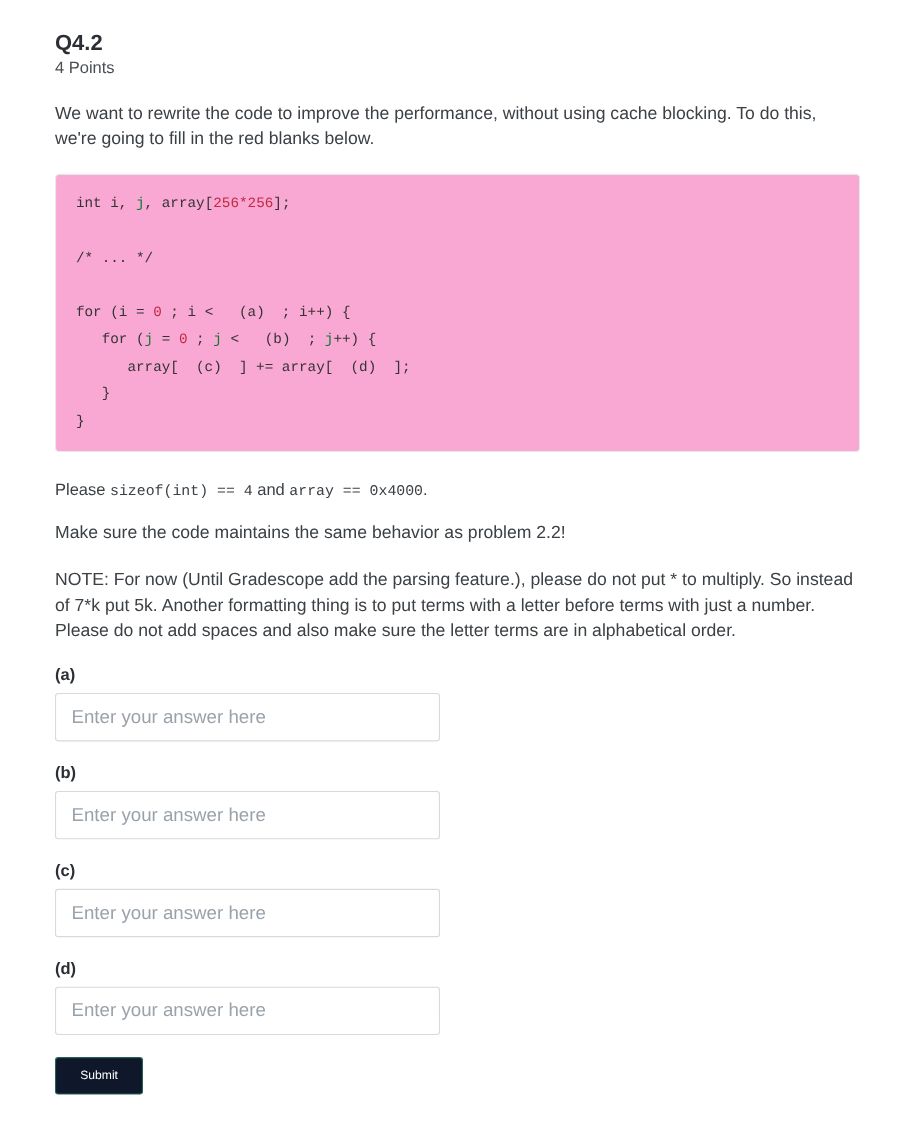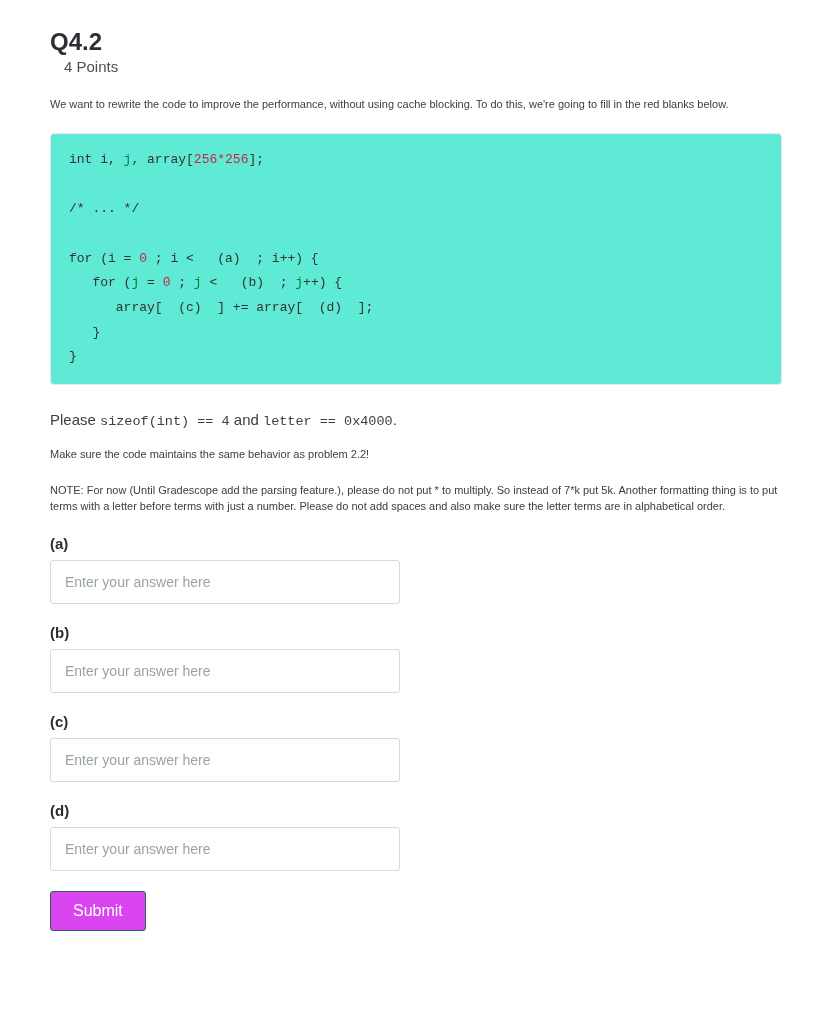--- a/index.html
+++ b/index.html
@@ -5,38 +5,38 @@
   * { box-sizing: border-box; }
   body {
     margin: 0;
     padding: 28px 50px 40px 50px;
     font-family: -apple-system, BlinkMacSystemFont, "Segoe UI", Helvetica, Arial, sans-serif;
     color: #3b4045;
     background: #fff;
     width: 832px;
   }
   .question-title {
-    font-size: 24px;
+    font-size: 20px;
     font-weight: 700;
     color: #2b2f33;
     margin: 0 0 2px 0;
   }
   .points {
     font-size: 15px;
     color: #4a4f54;
-    margin: 0 0 22px 14px;
+    margin: 0 0 22px 0;
   }
   .para {
-    font-size: 11px;
+    font-size: 16px;
     line-height: 1.45;
     color: #3b4045;
     margin: 0 0 20px 0;
   }
   .code-block {
-    background: #5eead4;
+    background: #f9a8d4;
     border: 1px solid #e6e8eb;
     border-radius: 4px;
     padding: 14px 18px;
     font-family: Menlo, Monaco, Consolas, "Courier New", monospace;
     font-size: 13px;
     line-height: 1.9;
     color: #333;
     white-space: pre;
     margin-bottom: 26px;
   }
@@ -56,33 +56,33 @@
   .field-label {
     font-weight: 700;
     font-size: 15px;
     margin-bottom: 8px;
     color: #2b2f33;
   }
   .text-input {
     width: 350px;
     height: 44px;
     padding: 0 14px;
-    font-size: 14px;
+    font-size: 17px;
     border: 1px solid #d6dade;
     border-radius: 3px;
     color: #333;
   }
   .text-input::placeholder {
     color: #9aa2a9;
   }
   .submit-btn {
-    background: #d946ef;
+    background: #0f172a;
     border: 1px solid #256059;
     color: #fff;
-    font-size: 16px;
+    font-size: 11px;
     padding: 10px 22px;
     border-radius: 3px;
     cursor: pointer;
   }
 </style>
 </head>
 <body>
 
 
 
@@ -95,21 +95,21 @@
 
 <span>/* ... */</span>
 
 <span>for (i = </span><span class="num">0</span><span> ; i &lt;   (a)  ; i++) {</span>
 <span>   for (</span><span class="nv">j</span><span> = </span><span class="num">0</span><span> ; </span><span class="nv">j</span><span> &lt;   (b)  ; </span><span class="nv">j</span><span>++) {</span>
 <span>      array[  (c)  ] += array[  (d)  ];</span>
 <span>   }</span>
 <span>}</span></div>
 
 <p class="assume-line">
-  <span>Please </span><span class="mono">sizeof(int) == 4</span><span> and </span><span class="mono">letter == 0x4000</span><span>.</span>
+  <span>Please </span><span class="mono">sizeof(int) == 4</span><span> and </span><span class="mono">array == 0x4000</span><span>.</span>
 </p>
 
 <p class="para">Make sure the code maintains the same behavior as problem 2.2!</p>
 
 <p class="para">NOTE: For now (Until Gradescope add the parsing feature.), please do not put * to multiply. So instead of 7*k put 5k. Another formatting thing is to put terms with a letter before terms with just a number. Please do not add spaces and also make sure the letter terms are in alphabetical order.</p>
 
 <div class="field-group">
   <div class="field-label">(a)</div>
   <input class="text-input" type="text" placeholder="Enter your answer here" style="">
 </div>

